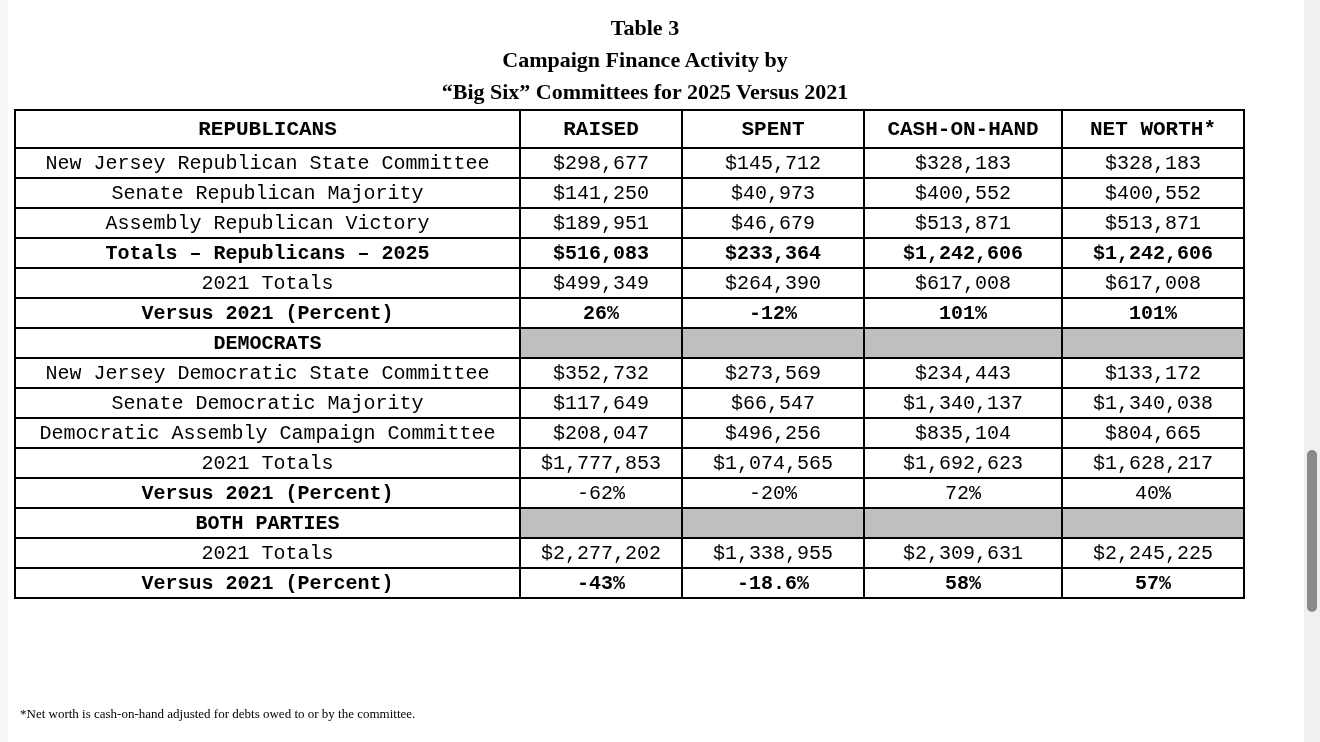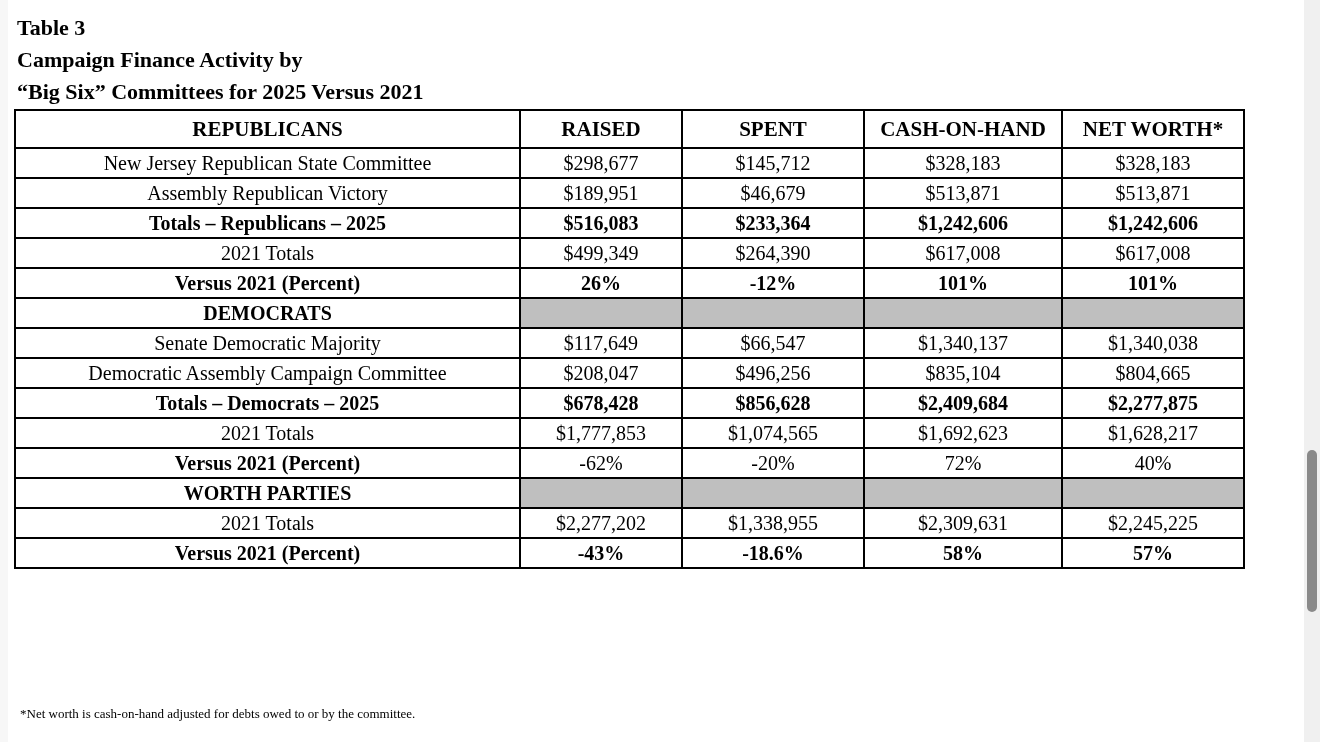--- a/index.html
+++ b/index.html
@@ -11,33 +11,34 @@
     color: #000;
     position: relative;
   }
   .left-gutter {
     position: absolute; left: 0; top: 0;
     width: 8px; height: 742px;
     background: #f7f7f7;
   }
   .title-block {
     position: absolute;
-    left: 17px; top: 12px;
+    left: 0; top: 12px;
     width: 1290px;
-    text-align: left;
+    text-align: center;
     font-weight: bold;
     font-size: 22px;
     line-height: 32px;
   }
   .doc-table {
     position: absolute;
     left: 14px; top: 109px;
     width: 1229px;
     border-collapse: collapse;
     table-layout: fixed;
+    font-family: Liberation Mono, monospace;
   }
   .doc-table th, .doc-table td {
     border: 2px solid #000;
     text-align: center;
     vertical-align: middle;
     font-size: 20px;
     padding: 1px 4px;
     height: 30px;
     overflow: hidden;
     white-space: nowrap;
@@ -100,20 +101,27 @@
   </thead>
   <tbody>
       <tr>
         <td>New Jersey Republican State Committee</td>
         <td>$298,677</td>
         <td>$145,712</td>
         <td>$328,183</td>
         <td>$328,183</td>
       </tr>
       <tr>
+        <td>Senate Republican Majority</td>
+        <td>$141,250</td>
+        <td>$40,973</td>
+        <td>$400,552</td>
+        <td>$400,552</td>
+      </tr>
+      <tr>
         <td>Assembly Republican Victory</td>
         <td>$189,951</td>
         <td>$46,679</td>
         <td>$513,871</td>
         <td>$513,871</td>
       </tr>
       <tr class="row-bold">
         <td>Totals – Republicans – 2025</td>
         <td>$516,083</td>
         <td>$233,364</td>
@@ -135,56 +143,56 @@
         <td>101%</td>
       </tr>
       <tr>
         <td class="label-bold">DEMOCRATS</td>
         <td class="shaded"></td>
         <td class="shaded"></td>
         <td class="shaded"></td>
         <td class="shaded"></td>
       </tr>
       <tr>
+        <td>New Jersey Democratic State Committee</td>
+        <td>$352,732</td>
+        <td>$273,569</td>
+        <td>$234,443</td>
+        <td>$133,172</td>
+      </tr>
+      <tr>
         <td>Senate Democratic Majority</td>
         <td>$117,649</td>
         <td>$66,547</td>
         <td>$1,340,137</td>
         <td>$1,340,038</td>
       </tr>
       <tr>
         <td>Democratic Assembly Campaign Committee</td>
         <td>$208,047</td>
         <td>$496,256</td>
         <td>$835,104</td>
         <td>$804,665</td>
       </tr>
-      <tr class="row-bold">
-        <td>Totals – Democrats – 2025</td>
-        <td>$678,428</td>
-        <td>$856,628</td>
-        <td>$2,409,684</td>
-        <td>$2,277,875</td>
-      </tr>
       <tr>
         <td>2021 Totals</td>
         <td>$1,777,853</td>
         <td>$1,074,565</td>
         <td>$1,692,623</td>
         <td>$1,628,217</td>
       </tr>
       <tr>
         <td class="label-bold">Versus 2021 (Percent)</td>
         <td>-62%</td>
         <td>-20%</td>
         <td>72%</td>
         <td>40%</td>
       </tr>
       <tr>
-        <td class="label-bold">WORTH PARTIES</td>
+        <td class="label-bold">BOTH PARTIES</td>
         <td class="shaded"></td>
         <td class="shaded"></td>
         <td class="shaded"></td>
         <td class="shaded"></td>
       </tr>
       <tr>
         <td>2021 Totals</td>
         <td>$2,277,202</td>
         <td>$1,338,955</td>
         <td>$2,309,631</td>

